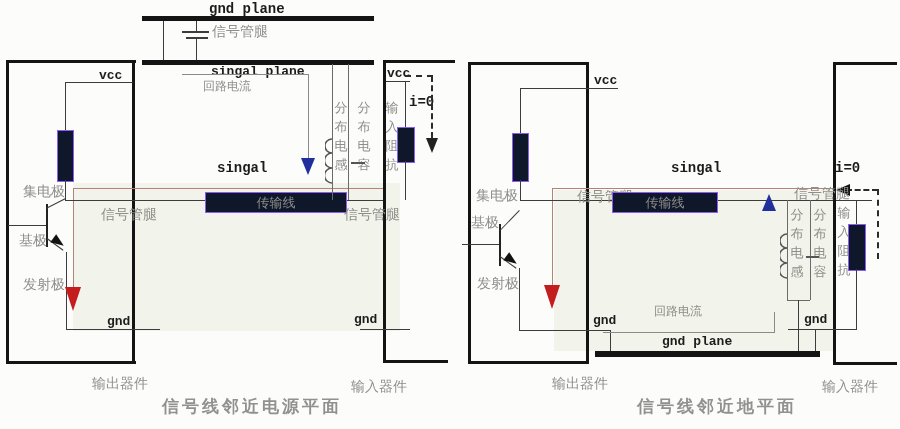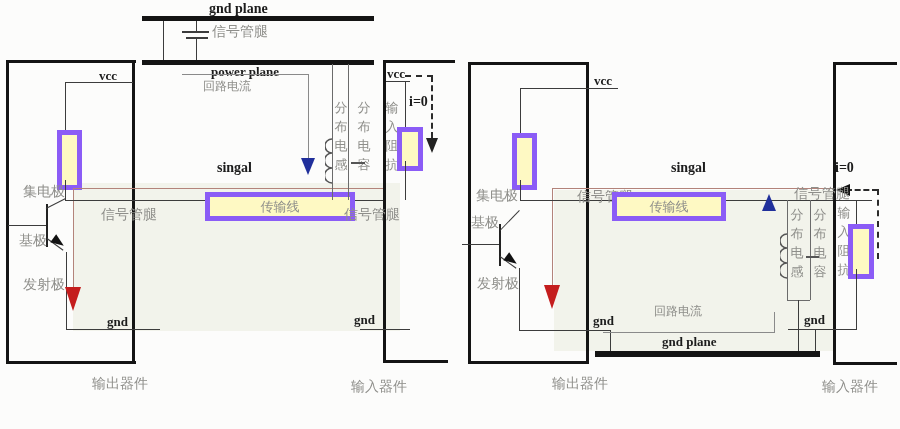--- a/index.html
+++ b/index.html
@@ -8,24 +8,24 @@
   .abs{position:absolute;}
   
   .h{position:absolute;height:1px;background:#3c3c3c;}
   .v{position:absolute;width:1px;background:#3c3c3c;}
   .h2{position:absolute;height:2px;background:#3c3c3c;}
   .loopline{background:#8a8a8a;}
   .colline{background:#6b6b6b;}
   .bar{position:absolute;background:#141414;}
   .brown{background:#b3837a;}
   
-  .bx{position:absolute;border:5px solid #8b5cf6;background:#fef9c3;}
+  .bx{position:absolute;border:1px solid #8b5cf6;background:#0f172a;}
   .bx-center{display:flex;align-items:center;justify-content:center;}
   
-  .eng{position:absolute;font-family:Liberation Serif, serif;font-weight:bold;color:#1c1c1c;
+  .eng{position:absolute;font-family:Liberation Mono, monospace;font-weight:bold;color:#1c1c1c;
        font-size:13px;white-space:nowrap;}
   .cl{position:absolute;color:#8e8e8a;font-size:14px;white-space:nowrap;}
   .cl15{font-size:12px;}
   .vt{position:absolute;width:16px;color:#8e8e8a;font-size:13px;line-height:19px;
       text-align:center;word-break:break-all;white-space:normal;}
   .cap{position:absolute;color:#91918d;font-size:17px;font-weight:bold;letter-spacing:3px;
        white-space:nowrap;}
   
   .pale{position:absolute;background:#f2f3eb;}
   
@@ -52,21 +52,21 @@
   <div class="bar" style="left:142px;top:16px;width:232px;height:5px;"></div>
 
   <div class="v" style="left:163px;top:21px;height:41px;"></div>
   <div class="v" style="left:196px;top:21px;height:10px;"></div>
   <div class="h2" style="left:182px;top:31px;width:27px;"></div>
   <div class="h2" style="left:186px;top:37px;width:22px;"></div>
   <div class="v" style="left:196px;top:39px;height:23px;"></div>
   <div class="cl" style="left:212px;top:23px;">信号管腿</div>
 
   <div class="bar" style="left:142px;top:60px;width:232px;height:5px;"></div>
-  <div class="eng" style="left:211px;top:64px;">power plane</div>
+  <div class="eng" style="left:211px;top:64px;">singal plane</div>
 
   <div class="cl cl15" style="left:203px;top:78px;">回路电流</div>
   <div class="h loopline" style="left:182px;top:74px;width:126px;"></div>
   <div class="v loopline" style="left:308px;top:74px;height:86px;"></div>
   <div class="tri ar-down-blue" style="left:301px;top:158px;"></div>
 
   <div class="bar" style="left:6px;top:60px;width:3px;height:304px;"></div>
   <div class="bar" style="left:6px;top:60px;width:130px;height:3px;"></div>
   <div class="bar" style="left:6px;top:361px;width:130px;height:3px;"></div>
   <div class="bar" style="left:132px;top:60px;width:3px;height:304px;"></div>
@@ -119,20 +119,21 @@
   <div class="v" style="left:405px;top:161px;height:39px;"></div>
   <div class="eng" style="left:409px;top:94px;font-size:14px;">i=0</div>
   <div class="dh" style="left:405px;top:75px;width:28px;"></div>
   <div class="dv" style="left:431px;top:76px;height:62px;"></div>
   <div class="tri ar-down-blk" style="left:426px;top:138px;"></div>
   <div class="cl" style="left:344px;top:206px;">信号管腿</div>
   <div class="eng" style="left:354px;top:312px;">gnd</div>
   <div class="h" style="left:360px;top:329px;width:50px;"></div>
   <div class="cl" style="left:351px;top:378px;">输入器件</div>
 
+  <div class="cap" style="left:162px;top:395px;">信号线邻近电源平面</div>
 
   <div class="pale" style="left:554px;top:190px;width:279px;height:161px;"></div>
 
   <div class="bar" style="left:468px;top:62px;width:3px;height:301px;"></div>
   <div class="bar" style="left:468px;top:62px;width:121px;height:3px;"></div>
   <div class="bar" style="left:468px;top:361px;width:121px;height:3px;"></div>
   <div class="bar" style="left:586px;top:62px;width:3px;height:302px;"></div>
 
   <div class="h" style="left:520px;top:88px;width:98px;"></div>
   <div class="eng" style="left:594px;top:73px;">vcc</div>
@@ -192,14 +193,15 @@
   <div class="v" style="left:815px;top:330px;height:22px;"></div>
   <div class="v" style="left:798px;top:300px;height:52px;"></div>
   <div class="cl" style="left:822px;top:378px;">输入器件</div>
 
   <div class="cl cl15" style="left:654px;top:303px;">回路电流</div>
   <div class="h loopline" style="left:603px;top:332px;width:172px;"></div>
   <div class="v loopline" style="left:774px;top:312px;height:20px;"></div>
   <div class="eng" style="left:662px;top:334px;">gnd plane</div>
   <div class="bar" style="left:595px;top:351px;width:225px;height:6px;"></div>
 
+  <div class="cap" style="left:637px;top:395px;">信号线邻近地平面</div>
 
 </div>
 
 </body></html>

